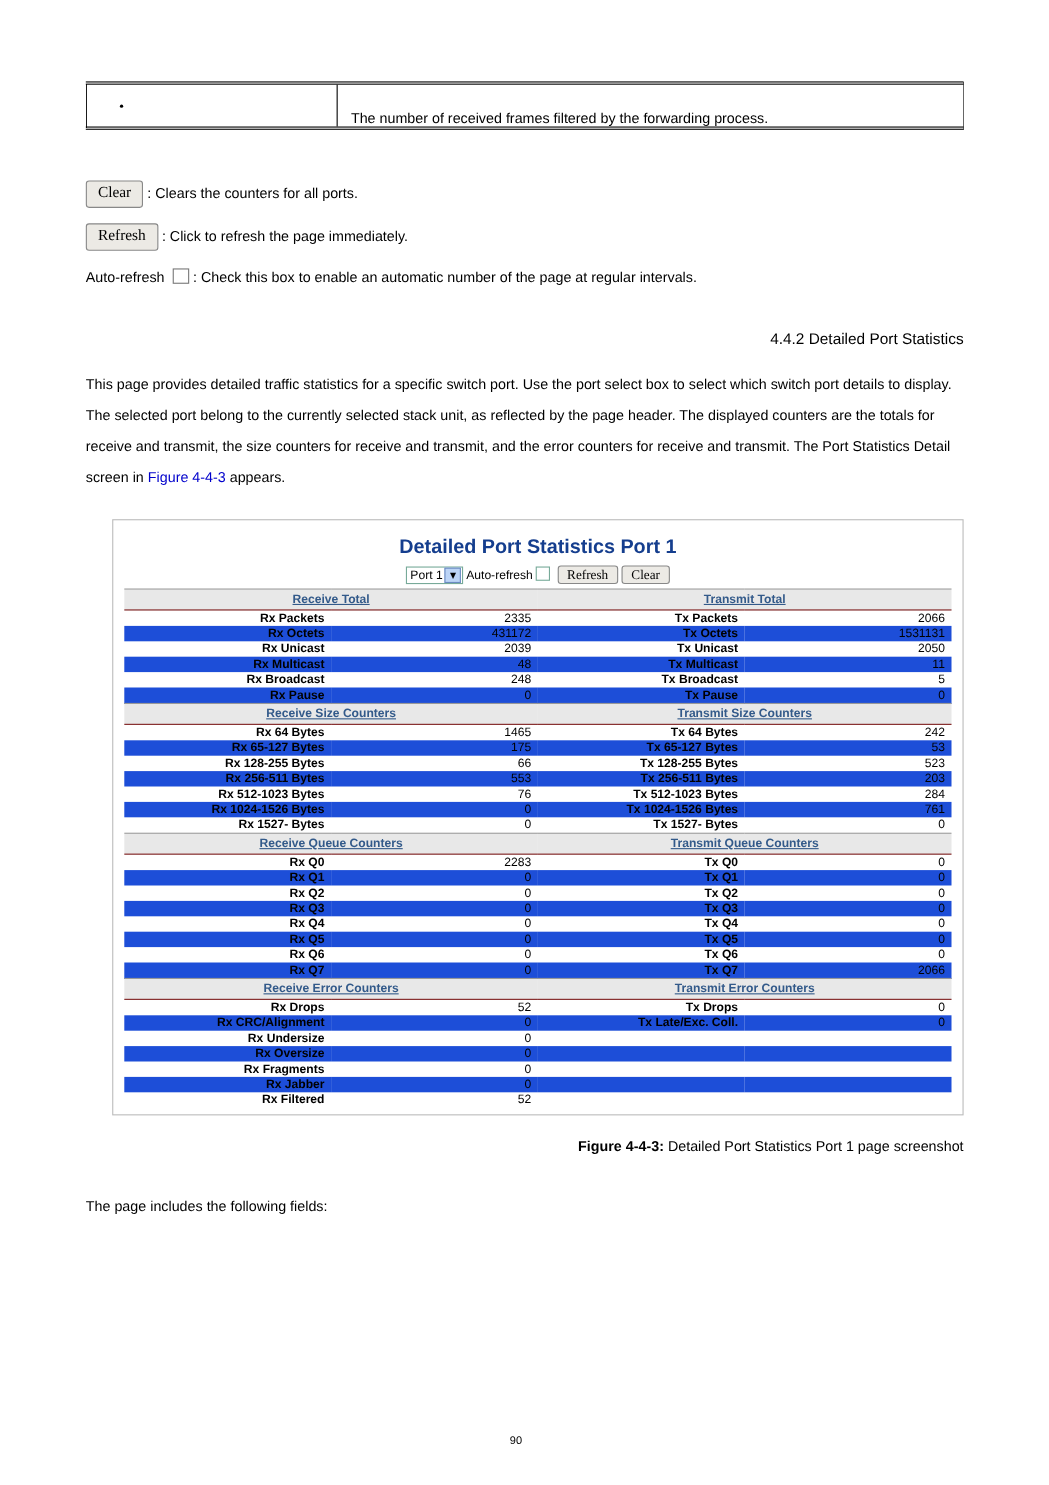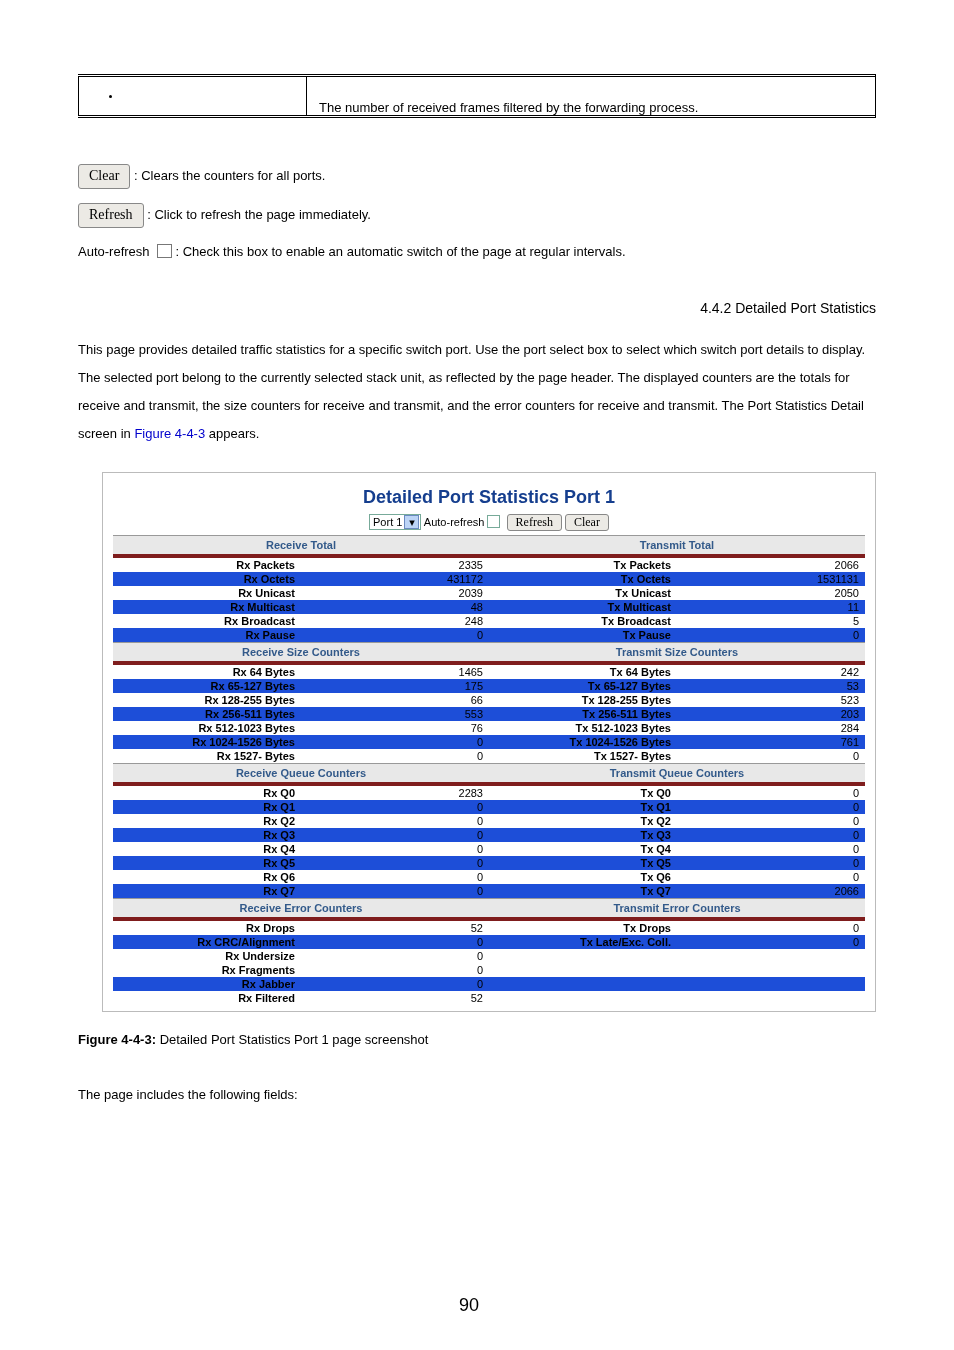--- a/index.html
+++ b/index.html
@@ -98,34 +98,34 @@
   .mini-btn {
     display:inline-block; border:1px solid #888; border-radius:3px;
     background:#eceae5; padding:0 8px; font-family:"Times New Roman", serif;
     font-size:12px;
   }
 
   .stats-table { width:100%; border-collapse:collapse; font-size:11px; table-layout:fixed; }
   .stats-table td, .stats-table th { padding:0 6px; line-height:14px; height:14px; }
   .stats-table .grp th {
     background:#e8e8e8; color:#335a8a; font-weight:bold;
-    border-top:1px solid #999; border-bottom:4px solid #7f1d1d;
-    text-align:center; height:18px;
+    border-top:1px solid #999; border-bottom:1px solid #7f1d1d;
+    text-align:center; height:18px;text-decoration:underline;
   }
   .stats-table .lbl { text-align:right; font-weight:bold; width:25%; }
   .stats-table .val { text-align:right; width:25%; }
   .stats-table tr.alt td { background:#1d4ed8; }
 
   .caption {
-    text-align:left; font-size:13px; margin-top:20px; margin-bottom:40px;
+    text-align:right; font-size:13px; margin-top:20px; margin-bottom:40px;
   }
 
   .pagenum {
     position:absolute; bottom:34px; left:0; right:16px; text-align:center;
-    font-size:18px;
+    font-size:10px;
   }
 </style>
 </head>
 <body>
 
 <div class="page">
 
   <div class="top-frag">
     <div class="left">
         <span class="bullet"></span>
@@ -139,21 +139,21 @@
     <span class="btn-fake">Clear</span>
     <span>: Clears the counters for all ports.</span>
   </div>
   <div class="line">
     <span class="btn-fake">Refresh</span>
     <span>: <span>Click to refresh the page immediately.</span></span>
   </div>
   <div class="line">
     <span>Auto-refresh</span>
     &nbsp;<span class="checkbox-fake"></span>
-    <span>: Check this box to enable an automatic switch of the page at regular intervals.</span>
+    <span>: Check this box to enable an automatic number of the page at regular intervals.</span>
   </div>
 
   <div class="section-title">4.4.2 Detailed Port Statistics</div>
 
   <div class="para">
     <span>This page provides detailed traffic statistics for a specific switch port. Use the port select box to select which switch port details to display. The selected port belong to the currently selected stack unit, as reflected by the page header. The displayed counters are the totals for receive and transmit, the size counters for receive and transmit, and the error counters for receive and transmit. The Port Statistics Detail screen in </span><span class="link">Figure 4-4-3</span><span> appears.</span>
   </div>
 
   <div class="shot">
     <div class="shot-title">Detailed Port Statistics  Port 1</div>
@@ -320,20 +320,26 @@
             <td class="val">0</td>
             <td class="lbl">Tx Late/Exc. Coll.</td>
             <td class="val">0</td>
           </tr>
           <tr>
             <td class="lbl">Rx Undersize</td>
             <td class="val">0</td>
             <td class="lbl"></td>
             <td class="val"></td>
           </tr>
+          <tr class="alt">
+            <td class="lbl">Rx Oversize</td>
+            <td class="val">0</td>
+            <td class="lbl"></td>
+            <td class="val"></td>
+          </tr>
           <tr>
             <td class="lbl">Rx Fragments</td>
             <td class="val">0</td>
             <td class="lbl"></td>
             <td class="val"></td>
           </tr>
           <tr class="alt">
             <td class="lbl">Rx Jabber</td>
             <td class="val">0</td>
             <td class="lbl"></td>

